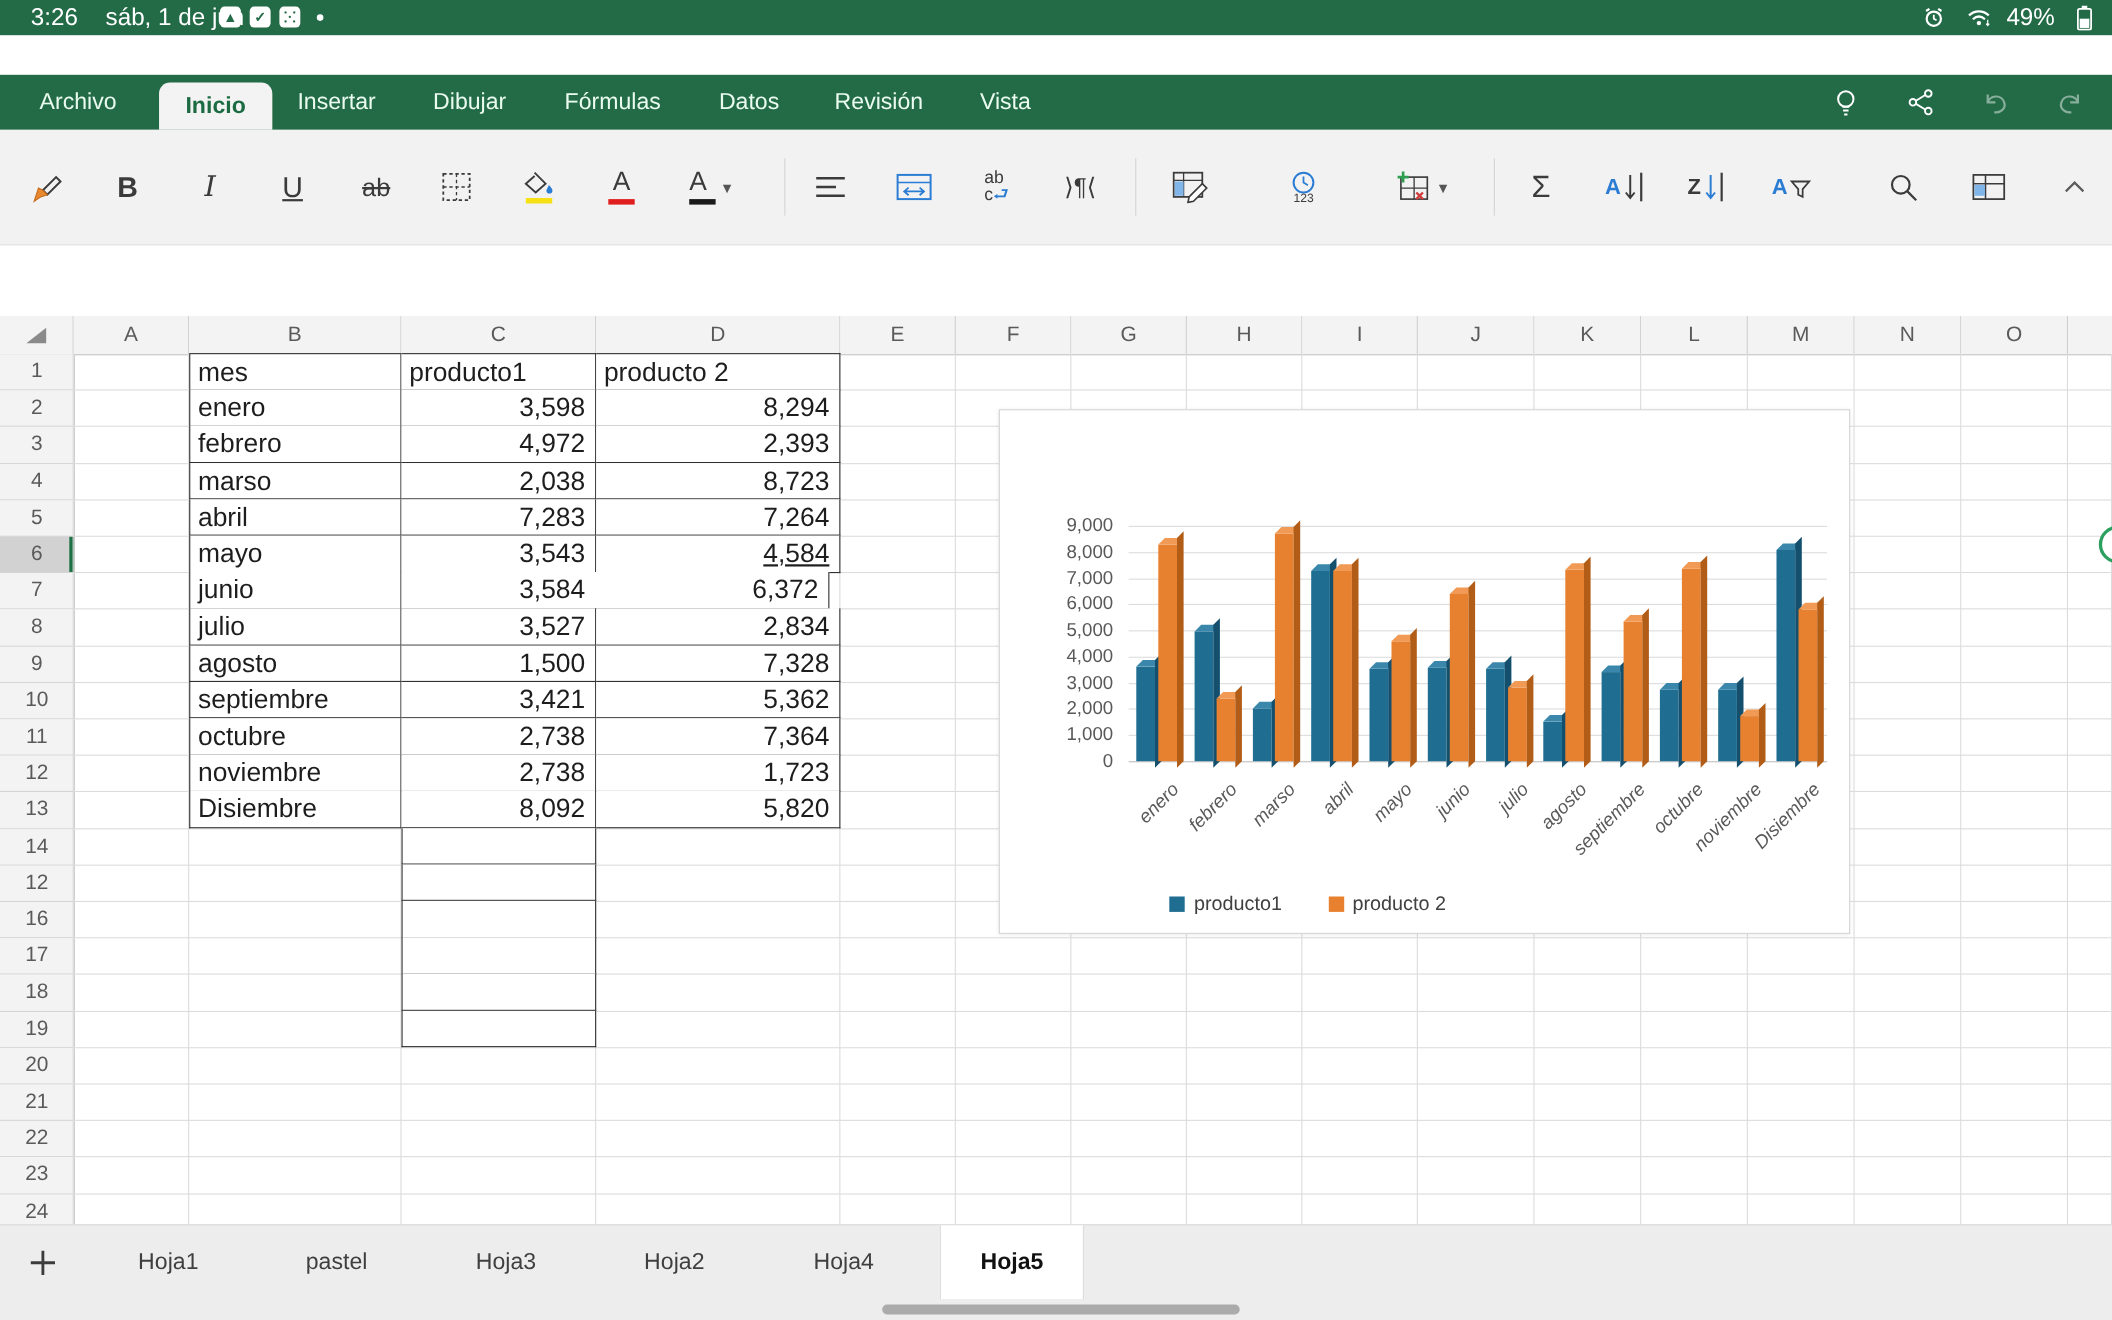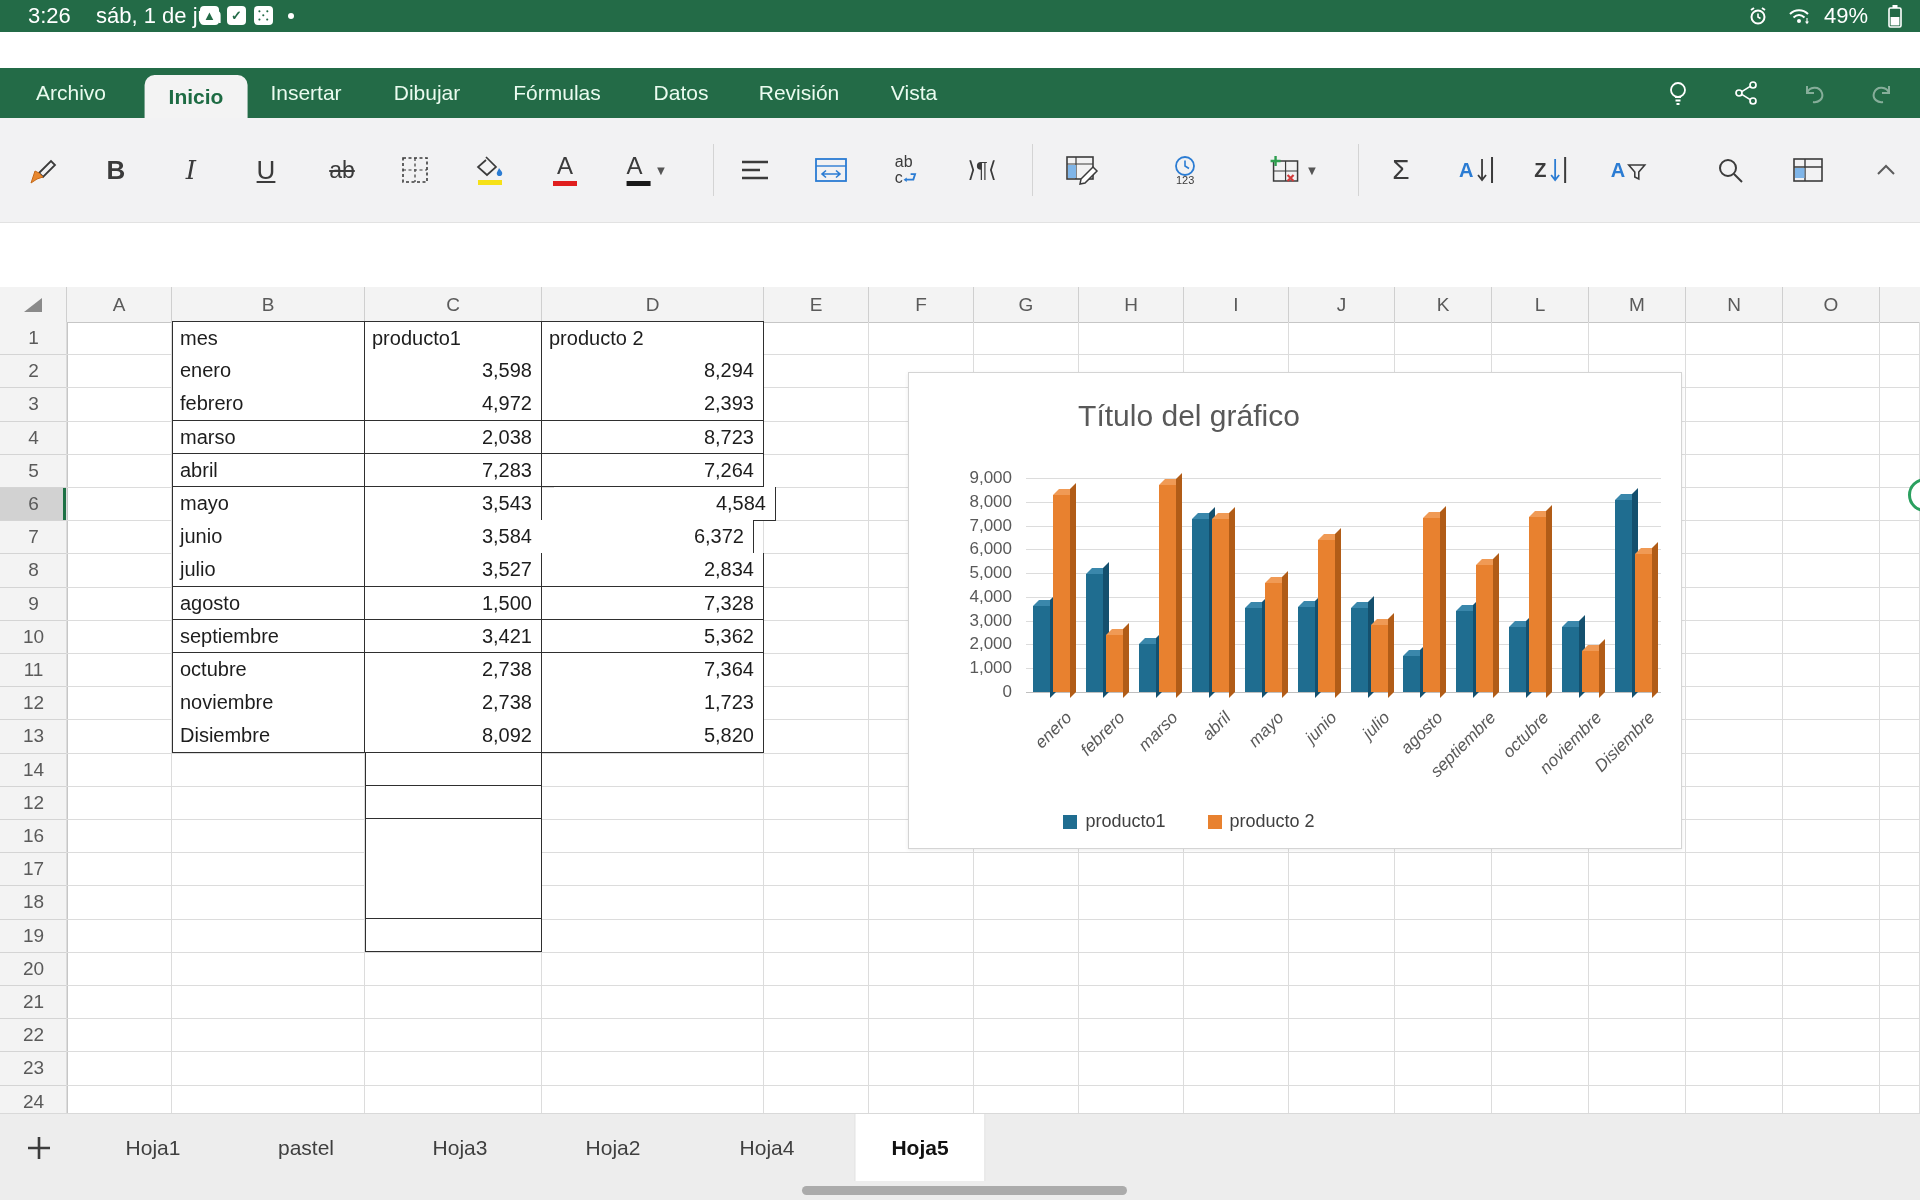--- a/index.html
+++ b/index.html
@@ -32,21 +32,21 @@
   #fdiv{left:56px;top:8px;width:1px;height:49px;background:#e0e0e0;}
   #fph{left:78px;top:17px;font-size:24px;color:#7a7a7a;}
   
   #grid{left:0;top:287px;width:1920px;height:826px;background:#fff;overflow:hidden;}
   .chead{position:absolute;top:0;height:35px;background:#f3f3f3;border-right:1px solid #cfcfcf;
          border-bottom:1px solid #c6c6c6;color:#5a5a5a;font-size:19px;text-align:center;line-height:35px;}
   .rhead{position:absolute;left:0;width:67px;background:#f3f3f3;border-right:1px solid #c6c6c6;
          border-bottom:1px solid #d4d4d4;color:#5a5a5a;font-size:19px;text-align:center;}
   .vline{position:absolute;width:1px;background:#dcdcdc;}
   .hline{position:absolute;height:1px;background:#dcdcdc;}
-  .tcell{position:absolute;font-size:20px;color:#1d1d1d;border-right:1.5px solid #2f2f2f;
+  .tcell{position:absolute;font-size:24px;color:#1d1d1d;border-right:1.5px solid #2f2f2f;
          border-bottom:1.5px solid #2f2f2f;box-sizing:border-box;background:#fff;white-space:nowrap;overflow:hidden;}
   .tcell.txt{padding-left:7px;}
   .tcell.num{text-align:right;padding-right:9px;}
   
   #chart{background:#fff;border:1px solid #d4d4d4;box-shadow:0 1px 4px rgba(0,0,0,.08);}
   #chart-title{position:absolute;text-align:center;color:#595959;font-size:30px;}
   .ylab{position:absolute;text-align:right;font-size:17px;color:#595959;width:70px;}
   .xlab{position:absolute;font-size:17px;font-style:italic;color:#595959;width:140px;
         text-align:right;transform:rotate(-45deg);transform-origin:top right;white-space:nowrap;}
   .gline{position:absolute;height:1px;background:#dcdcdc;}
@@ -387,21 +387,21 @@
       <div class="tcell num" style="left: 365px; top: 100.4px; width: 177px; height: 33.7px; line-height: 33.2px;">4,972</div>
       <div class="tcell num" style="left: 542px; top: 100.4px; width: 222px; height: 33.7px; line-height: 33.2px;">2,393</div>
       <div class="tcell txt" style="left: 172px; top: 133.6px; width: 193px; height: 33.7px; line-height: 33.2px; border-left: 1.5px solid rgb(47, 47, 47);">marso</div>
       <div class="tcell num" style="left: 365px; top: 133.6px; width: 177px; height: 33.7px; line-height: 33.2px;">2,038</div>
       <div class="tcell num" style="left: 542px; top: 133.6px; width: 222px; height: 33.7px; line-height: 33.2px;">8,723</div>
       <div class="tcell txt" style="left: 172px; top: 166.8px; width: 193px; height: 33.7px; line-height: 33.2px; border-left: 1.5px solid rgb(47, 47, 47);">abril</div>
       <div class="tcell num" style="left: 365px; top: 166.8px; width: 177px; height: 33.7px; line-height: 33.2px;">7,283</div>
       <div class="tcell num" style="left: 542px; top: 166.8px; width: 222px; height: 33.7px; line-height: 33.2px;">7,264</div>
       <div class="tcell txt" style="left: 172px; top: 200px; width: 193px; height: 33.7px; line-height: 33.2px; border-left: 1.5px solid rgb(47, 47, 47);">mayo</div>
       <div class="tcell num" style="left: 365px; top: 200px; width: 177px; height: 33.7px; line-height: 33.2px;">3,543</div>
-      <div class="tcell num" style="left: 554px; top: 200px; width: 222px; height: 33.7px; line-height: 33.2px;">4,584</div>
+      <div class="tcell num" style="left: 542px; top: 200px; width: 222px; height: 33.7px; line-height: 33.2px; text-decoration: underline;">4,584</div>
       <div class="tcell txt" style="left: 172px; top: 233.2px; width: 193px; height: 33.7px; line-height: 33.2px; border-left: 1.5px solid rgb(47, 47, 47);">junio</div>
       <div class="tcell num" style="left: 365px; top: 233.2px; width: 177px; height: 33.7px; line-height: 33.2px;">3,584</div>
       <div class="tcell num" style="left: 532px; top: 233.2px; width: 222px; height: 33.7px; line-height: 33.2px; text-align: right;">6,372</div>
       <div class="tcell txt" style="left: 172px; top: 266.4px; width: 193px; height: 33.7px; line-height: 33.2px; border-left: 1.5px solid rgb(47, 47, 47);">julio</div>
       <div class="tcell num" style="left: 365px; top: 266.4px; width: 177px; height: 33.7px; line-height: 33.2px;">3,527</div>
       <div class="tcell num" style="left: 542px; top: 266.4px; width: 222px; height: 33.7px; line-height: 33.2px;">2,834</div>
       <div class="tcell txt" style="left: 172px; top: 299.6px; width: 193px; height: 33.7px; line-height: 33.2px; border-left: 1.5px solid rgb(47, 47, 47);">agosto</div>
       <div class="tcell num" style="left: 365px; top: 299.6px; width: 177px; height: 33.7px; line-height: 33.2px;">1,500</div>
       <div class="tcell num" style="left: 542px; top: 299.6px; width: 222px; height: 33.7px; line-height: 33.2px;">7,328</div>
       <div class="tcell txt" style="left: 172px; top: 332.8px; width: 193px; height: 33.7px; line-height: 33.2px; border-left: 1.5px solid rgb(47, 47, 47);">septiembre</div>
@@ -418,21 +418,20 @@
       <div class="tcell num" style="left: 542px; top: 432.4px; width: 222px; height: 33.7px; line-height: 33.2px;">5,820</div>
       <div class="tcell" style="left: 365px; top: 465.6px; width: 177px; height: 33.7px; border-left: 1.5px solid rgb(47, 47, 47);"></div>
       <div class="tcell" style="left: 365px; top: 498.8px; width: 177px; height: 33.7px; border-left: 1.5px solid rgb(47, 47, 47);"></div>
       <div class="tcell" style="left: 365px; top: 532px; width: 177px; height: 33.7px; border-left: 1.5px solid rgb(47, 47, 47);"></div>
       <div class="tcell" style="left: 365px; top: 565.2px; width: 177px; height: 33.7px; border-left: 1.5px solid rgb(47, 47, 47);"></div>
       <div class="tcell" style="left: 365px; top: 598.4px; width: 177px; height: 33.7px; border-left: 1.5px solid rgb(47, 47, 47);"></div>
       <div class="tcell" style="left: 365px; top: 631.6px; width: 177px; height: 33.7px; border-left: 1.5px solid rgb(47, 47, 47);"></div>
     </div>
 
   <div class="abs" id="chart" style="left:908px;top:372px;width:772px;height:475px;">
-      <div id="chart-title" style="left: 0px; top: 26px; width: 560px;">Título del gráfico</div>
       <div>
         <div class="gline" style="left: 117px; top: 319px; width: 635px; background: rgb(191, 191, 191);"></div>
         <div class="gline" style="left: 117px; top: 295.222px; width: 635px;"></div>
         <div class="gline" style="left: 117px; top: 271.444px; width: 635px;"></div>
         <div class="gline" style="left: 117px; top: 247.667px; width: 635px;"></div>
         <div class="gline" style="left: 117px; top: 223.889px; width: 635px;"></div>
         <div class="gline" style="left: 117px; top: 200.111px; width: 635px;"></div>
         <div class="gline" style="left: 117px; top: 176.333px; width: 635px;"></div>
         <div class="gline" style="left: 117px; top: 152.556px; width: 635px;"></div>
         <div class="gline" style="left: 117px; top: 128.778px; width: 635px;"></div>

